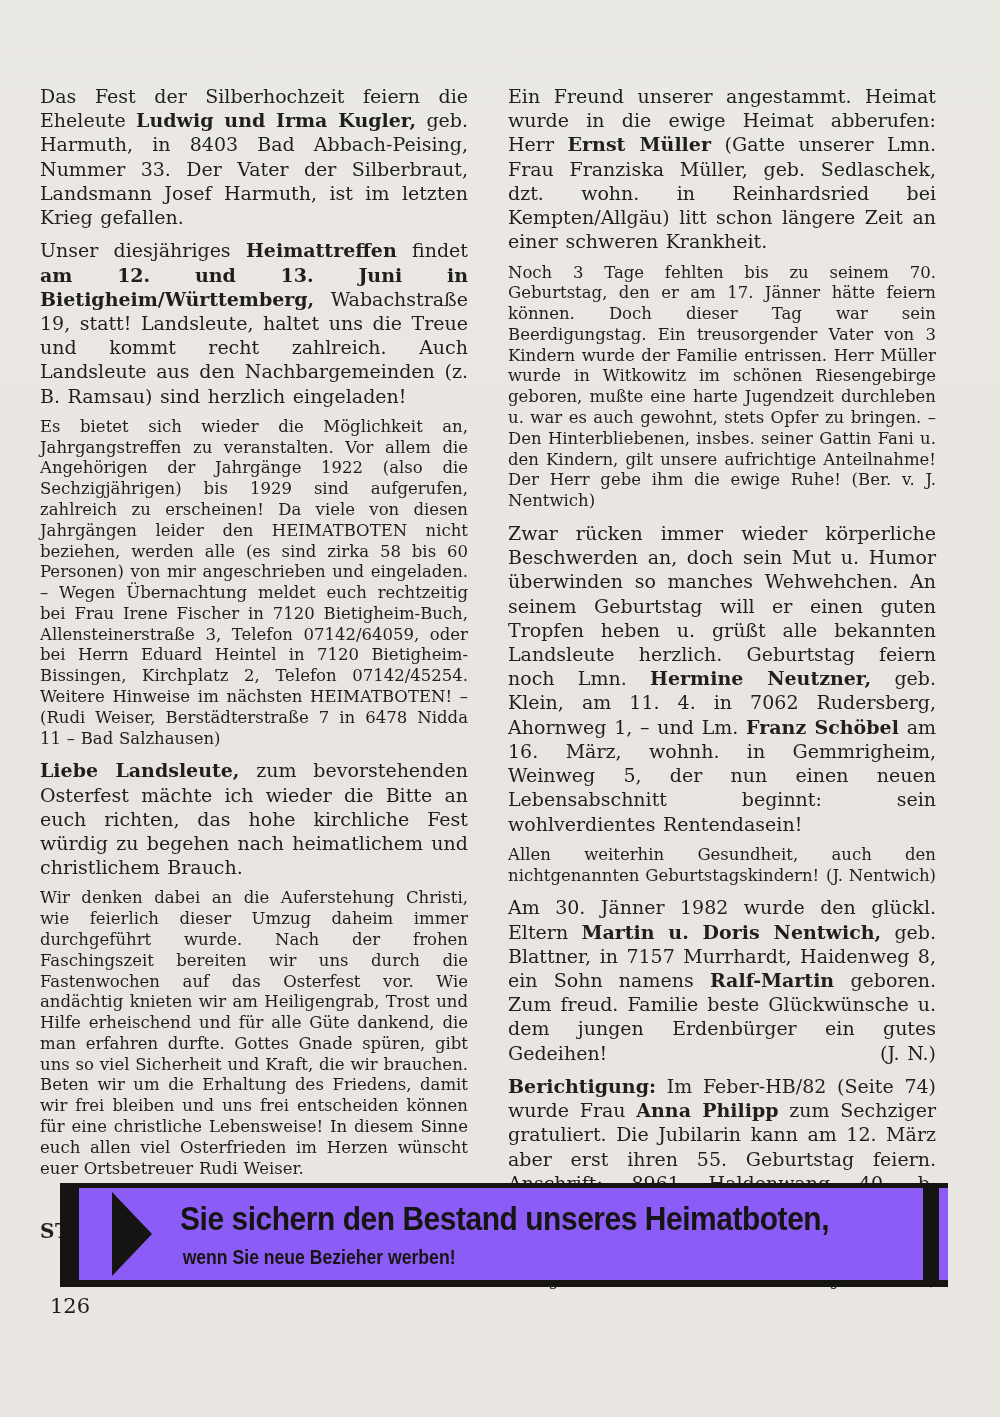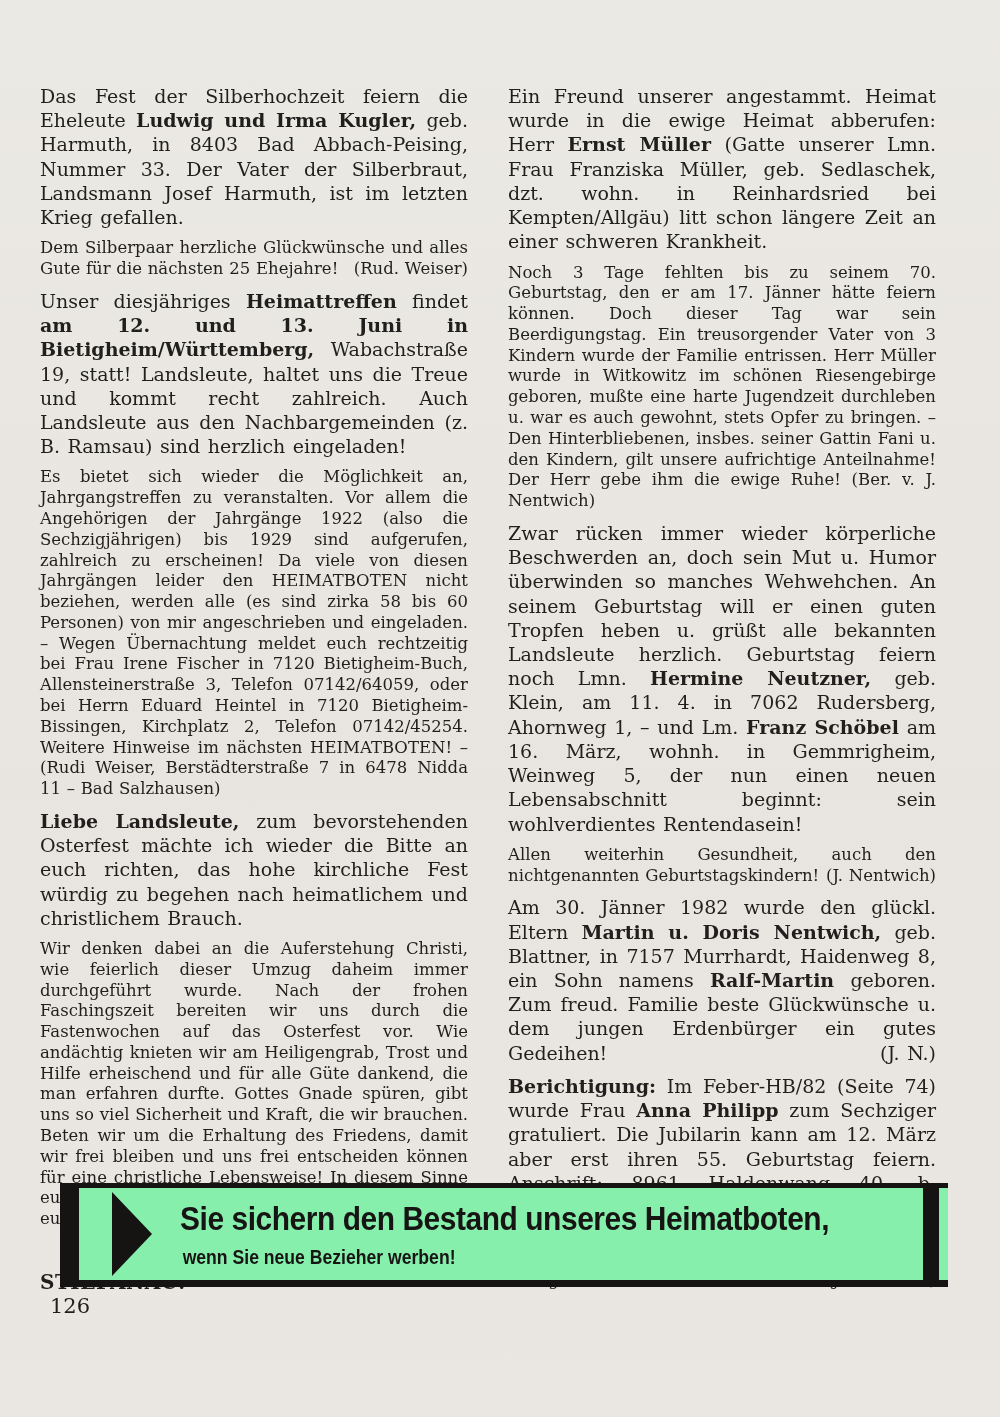--- a/index.html
+++ b/index.html
@@ -42,21 +42,21 @@
   }
   .sig { float: right; }
   
   .banner {
     position: absolute;
     left: 60px; top: 1183px;
     width: 888px; height: 104px;
     box-sizing: border-box;
     border-top: 5px solid #151412;
     border-bottom: 7px solid #151412;
-    background: #86efac;
+    background: #8b5cf6;
     display: flex;
     align-items: stretch;
   }
   .endcap-left { width: 19px; background: #151412; }
   .arrow-icon {
     align-self: center;
     margin-left: 33px;
     width: 0; height: 0;
     border-top: 42px solid transparent;
     border-bottom: 42px solid transparent;
@@ -92,21 +92,20 @@
   }
 </style>
 </head>
 <body>
 
 <div class="page">
 
   <div class="cols">
     <div class="col">
         <p class="body"><span>Das Fest der Silberhochzeit feiern die Eheleute </span><span class="b">Ludwig und Irma Kugler,</span><span> geb. Harmuth, in 8403 Bad Abbach-Peising, Nummer 33. Der Vater der Silberbraut, Landsmann Josef Harmuth, ist im letzten Krieg gefallen.</span></p>
-        <p class="small"><span>Dem Silberpaar herzliche Glückwünsche und alles Gute für die nächsten 25 Ehejahre! </span><span class="sig">(Rud. Weiser)</span></p>
         <p class="body"><span>Unser diesjähriges </span><span class="b">Heimattreffen</span><span> findet </span><span class="b">am 12. und 13. Juni in Bietigheim/Württemberg,</span><span> Wabachstraße 19, statt! Landsleute, haltet uns die Treue und kommt recht zahlreich. Auch Landsleute aus den Nachbargemeinden (z. B. Ramsau) sind herzlich eingeladen!</span></p>
         <p class="small"><span>Es bietet sich wieder die Möglichkeit an, Jahrgangstreffen zu veranstalten. Vor allem die Angehörigen der Jahrgänge 1922 (also die Sechzigjährigen) bis 1929 sind aufgerufen, zahlreich zu erscheinen! Da viele von diesen Jahrgängen leider den HEIMATBOTEN nicht beziehen, werden alle (es sind zirka 58 bis 60 Personen) von mir angeschrieben und eingeladen. – Wegen Übernachtung meldet euch rechtzeitig bei Frau Irene Fischer in 7120 Bietigheim-Buch, Allensteinerstraße 3, Telefon 07142/64059, oder bei Herrn Eduard Heintel in 7120 Bietigheim-Bissingen, Kirchplatz 2, Telefon 07142/45254. Weitere Hinweise im nächsten HEIMATBOTEN! – (Rudi Weiser, Berstädterstraße 7 in 6478 Nidda 11 – Bad Salzhausen)</span></p>
         <p class="body"><span class="b">Liebe Landsleute,</span><span> zum bevorstehenden Osterfest mächte ich wieder die Bitte an euch richten, das hohe kirchliche Fest würdig zu begehen nach heimatlichem und christlichem Brauch.</span></p>
         <p class="small"><span>Wir denken dabei an die Auferstehung Christi, wie feierlich dieser Umzug daheim immer durchgeführt wurde. Nach der frohen Faschingszeit bereiten wir uns durch die Fastenwochen auf das Osterfest vor. Wie andächtig knieten wir am Heiligengrab, Trost und Hilfe erheischend und für alle Güte dankend, die man erfahren durfte. Gottes Gnade spüren, gibt uns so viel Sicherheit und Kraft, die wir brauchen. Beten wir um die Erhaltung des Friedens, damit wir frei bleiben und uns frei entscheiden können für eine christliche Lebensweise! In diesem Sinne euch allen viel Osterfrieden im Herzen wünscht euer Ortsbetreuer Rudi Weiser.</span></p>
         <h3 class="heading">STIEPANAU:</h3>
       </div>
     <div class="col">
         <p class="body"><span>Ein Freund unserer angestammt. Heimat wurde in die ewige Heimat abberufen: Herr </span><span class="b">Ernst Müller</span><span> (Gatte unserer Lmn. Frau Franziska Müller, geb. Sedlaschek, dzt. wohn. in Reinhardsried bei Kempten/Allgäu) litt schon längere Zeit an einer schweren Krankheit.</span></p>
         <p class="small"><span>Noch 3 Tage fehlten bis zu seinem 70. Geburtstag, den er am 17. Jänner hätte feiern können. Doch dieser Tag war sein Beerdigungstag. Ein treusorgender Vater von 3 Kindern wurde der Familie entrissen. Herr Müller wurde in Witkowitz im schönen Riesengebirge geboren, mußte eine harte Jugendzeit durchleben u. war es auch gewohnt, stets Opfer zu bringen. – Den Hinterbliebenen, insbes. seiner Gattin Fani u. den Kindern, gilt unsere aufrichtige Anteilnahme! Der Herr gebe ihm die ewige Ruhe! (Ber. v. J. Nentwich)</span></p>
         <p class="body"><span>Zwar rücken immer wieder körperliche Beschwerden an, doch sein Mut u. Humor überwinden so manches Wehwehchen. An seinem Geburtstag will er einen guten Tropfen heben u. grüßt alle bekannten Landsleute herzlich. Geburtstag feiern noch Lmn. </span><span class="b">Hermine Neutzner,</span><span> geb. Klein, am 11. 4. in 7062 Rudersberg, Ahornweg 1, – und Lm. </span><span class="b">Franz Schöbel</span><span> am 16. März, wohnh. in Gemmrigheim, Weinweg 5, der nun einen neuen Lebensabschnitt beginnt: sein wohlverdientes Rentendasein!</span></p>

